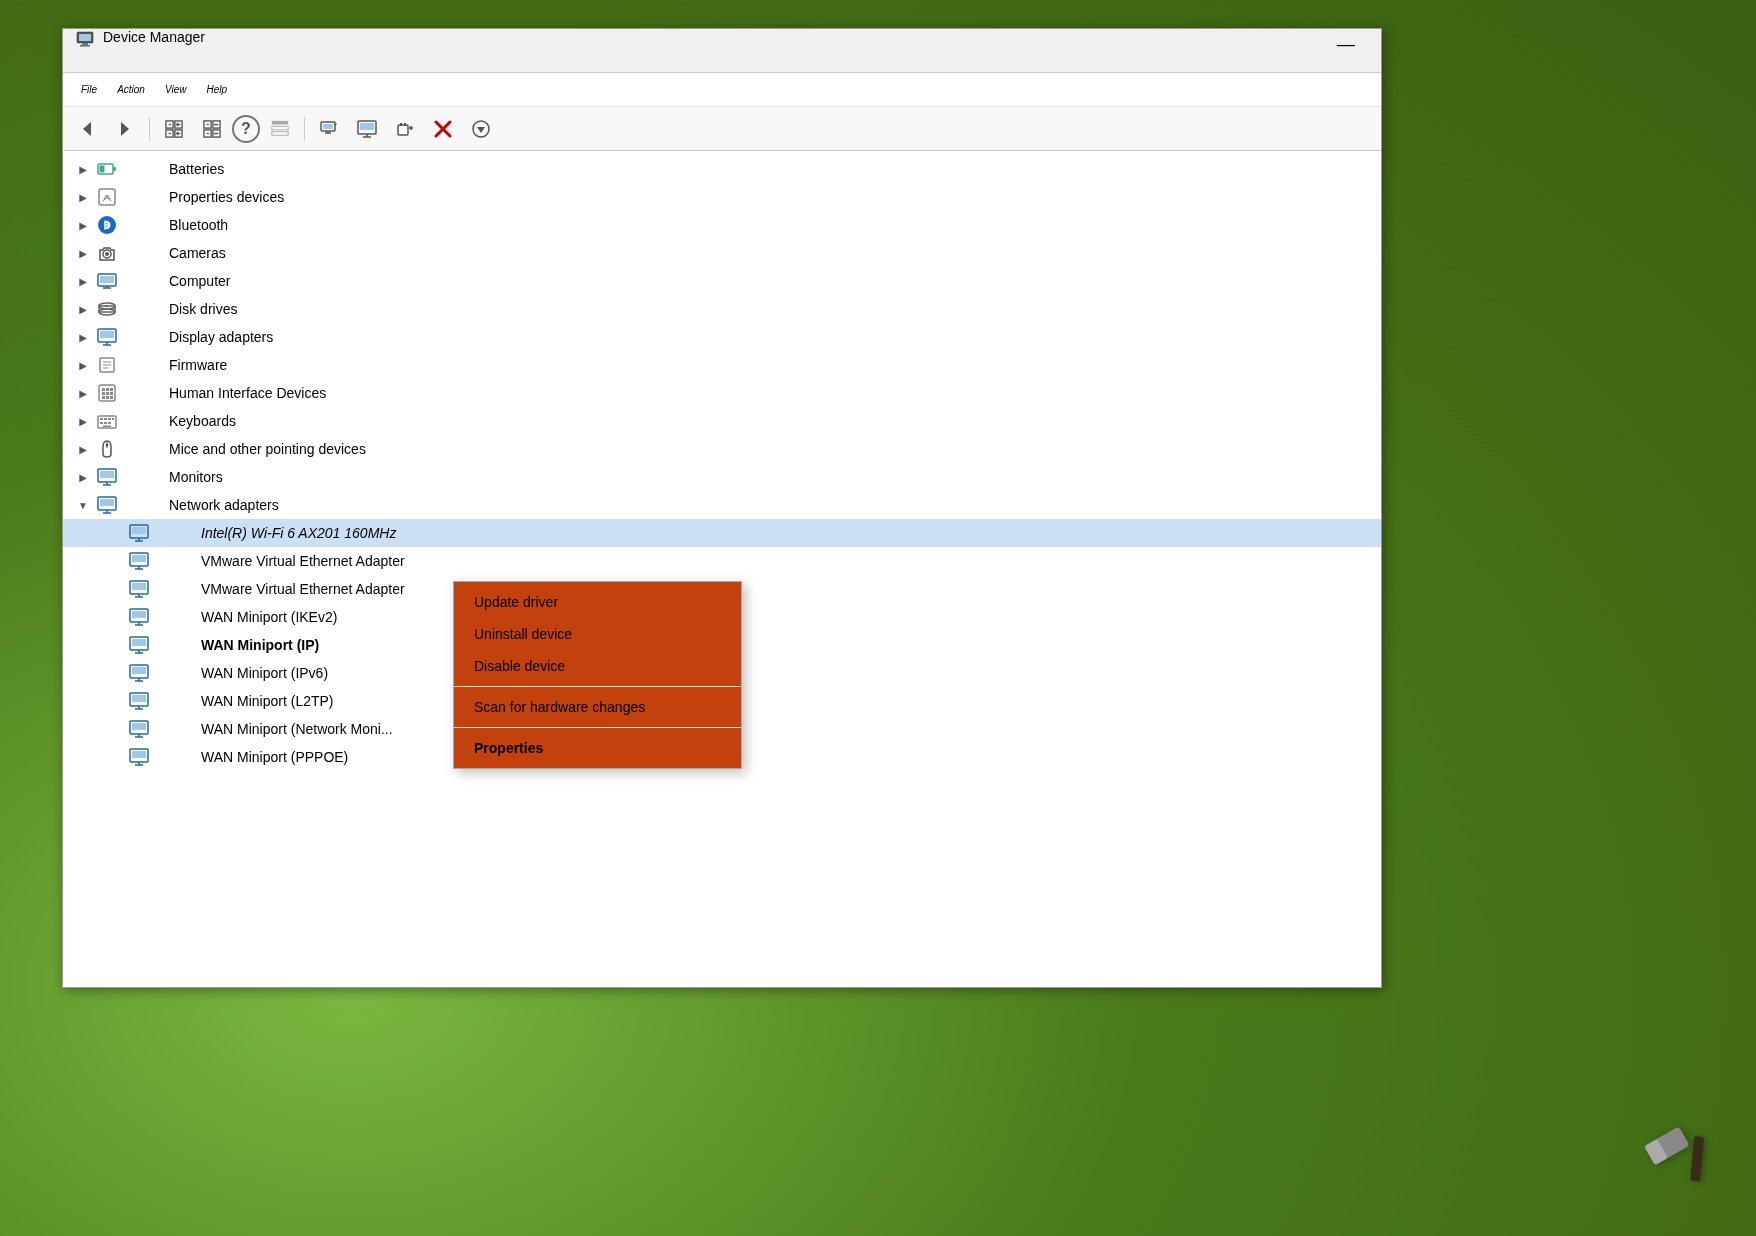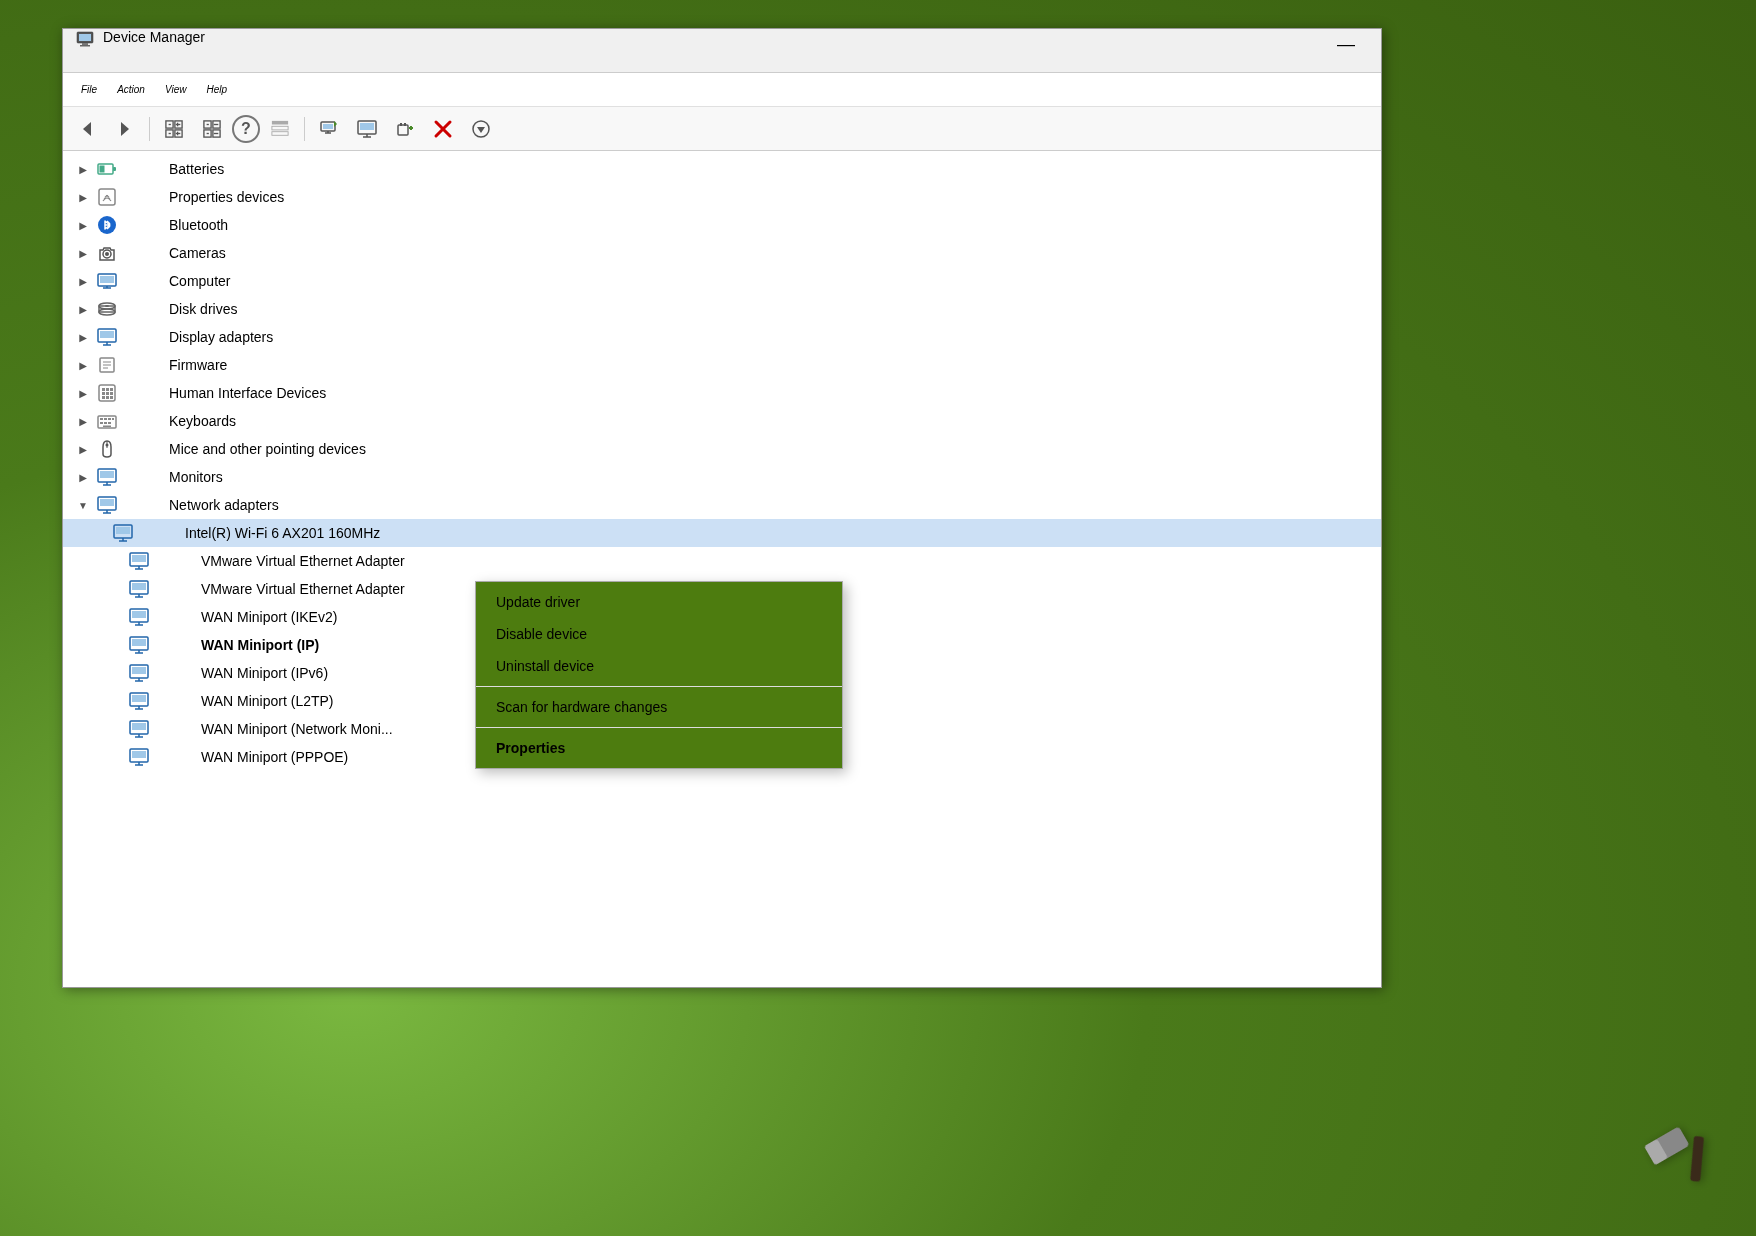--- a/index.html
+++ b/index.html
@@ -171,27 +171,26 @@
       font-size: 14px;
       color: #000000;
       margin-left: 46px;
     }
 
     
     .context-menu {
       position: absolute;
       top: 430px;
       left: 390px;
-      width: 368px;
-      background: #4d7c0f;
+      width: 289px;
+      background: #c2410c;
       border: 1px solid #aaa;
       box-shadow: 4px 4px 12px rgba(0,0,0,0.25);
       z-index: 100;
       padding: 4px 0;
-      margin-left: 22px;
     }
     .context-menu-item {
       padding: 8px 20px;
       font-size: 14px;
       cursor: pointer;
       color: #000;
     }
     .context-menu-item.bold { font-weight: bold; }
     .context-menu-separator {
       height: 1px;
@@ -508,21 +507,21 @@
           <svg viewBox="0 0 20 20" width="20" height="20">
             <rect x="1" y="2" width="18" height="13" rx="1" fill="none" stroke="#2266aa" stroke-width="1.5"></rect>
             <rect x="3" y="4" width="14" height="7" fill="#a0c8e8"></rect>
             <line x1="10" y1="15" x2="10" y2="18" stroke="#2266aa" stroke-width="1.5"></line>
             <line x1="6" y1="18" x2="14" y2="18" stroke="#2266aa" stroke-width="1.5"></line>
           </svg>
         </span>
         <span class="device-label">Network adapters</span>
       </div>
 
-      <div class="tree-item selected" style="padding-left: 28px;">
+      <div class="tree-item selected" style="padding-left: 44px; font-style: italic;">
         <span class="expander" style="visibility:hidden;">▶</span>
         <span class="device-icon">
           <svg viewBox="0 0 20 20" width="20" height="20">
             <rect x="1" y="2" width="18" height="13" rx="1" fill="none" stroke="#2266aa" stroke-width="1.5"></rect>
             <rect x="3" y="4" width="14" height="7" fill="#a0c8e8"></rect>
             <line x1="10" y1="15" x2="10" y2="18" stroke="#2266aa" stroke-width="1.5"></line>
             <line x1="6" y1="18" x2="14" y2="18" stroke="#2266aa" stroke-width="1.5"></line>
           </svg>
         </span>
         <span class="device-label">Intel(R) Wi-Fi 6 AX201 160MHz</span>
@@ -629,22 +628,22 @@
             <line x1="6" y1="18" x2="14" y2="18" stroke="#2266aa" stroke-width="1.5"></line>
           </svg>
         </span>
         <span class="device-label">WAN Miniport (PPPOE)</span>
       </div>
 
     </div>
 
     <div class="context-menu">
       <div class="context-menu-item">Update driver</div>
+      <div class="context-menu-item">Uninstall device</div>
       <div class="context-menu-item">Disable device</div>
-      <div class="context-menu-item">Uninstall device</div>
       <div class="context-menu-separator"></div>
       <div class="context-menu-item">Scan for hardware changes</div>
       <div class="context-menu-separator"></div>
       <div class="context-menu-item bold">Properties</div>
     </div>
 
   </div>
 </div>
 
 <div class="hammer-icon">

